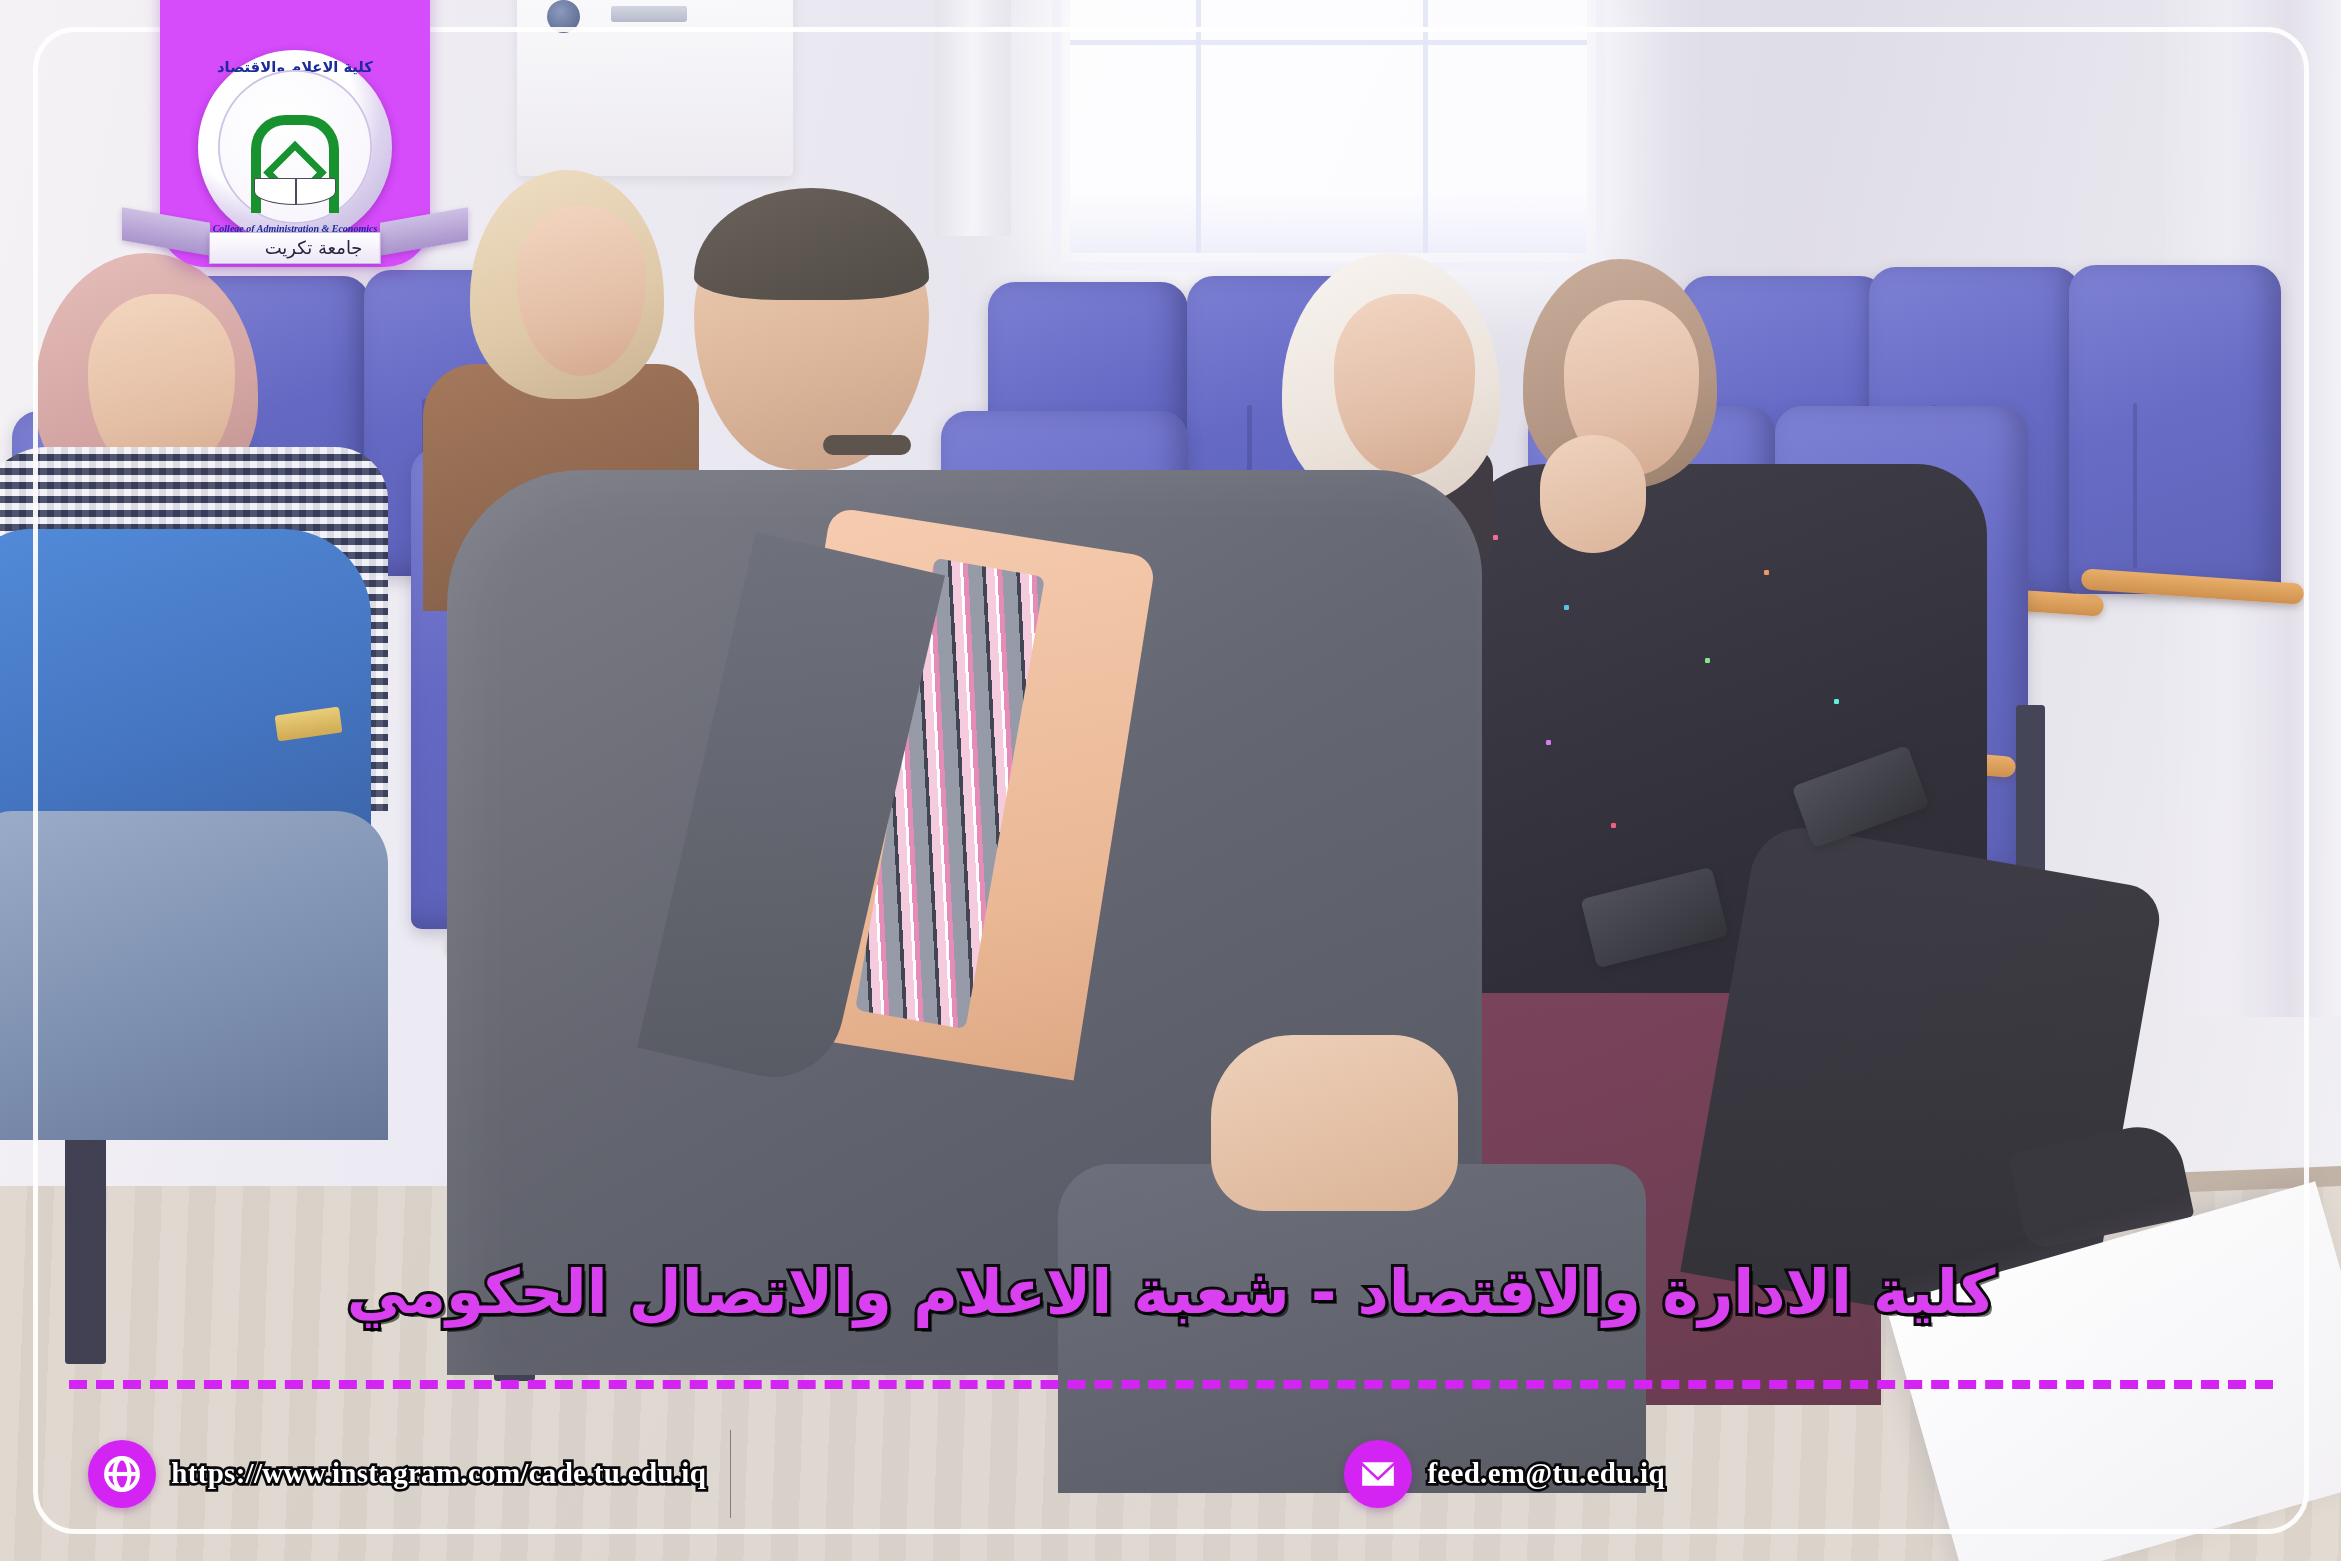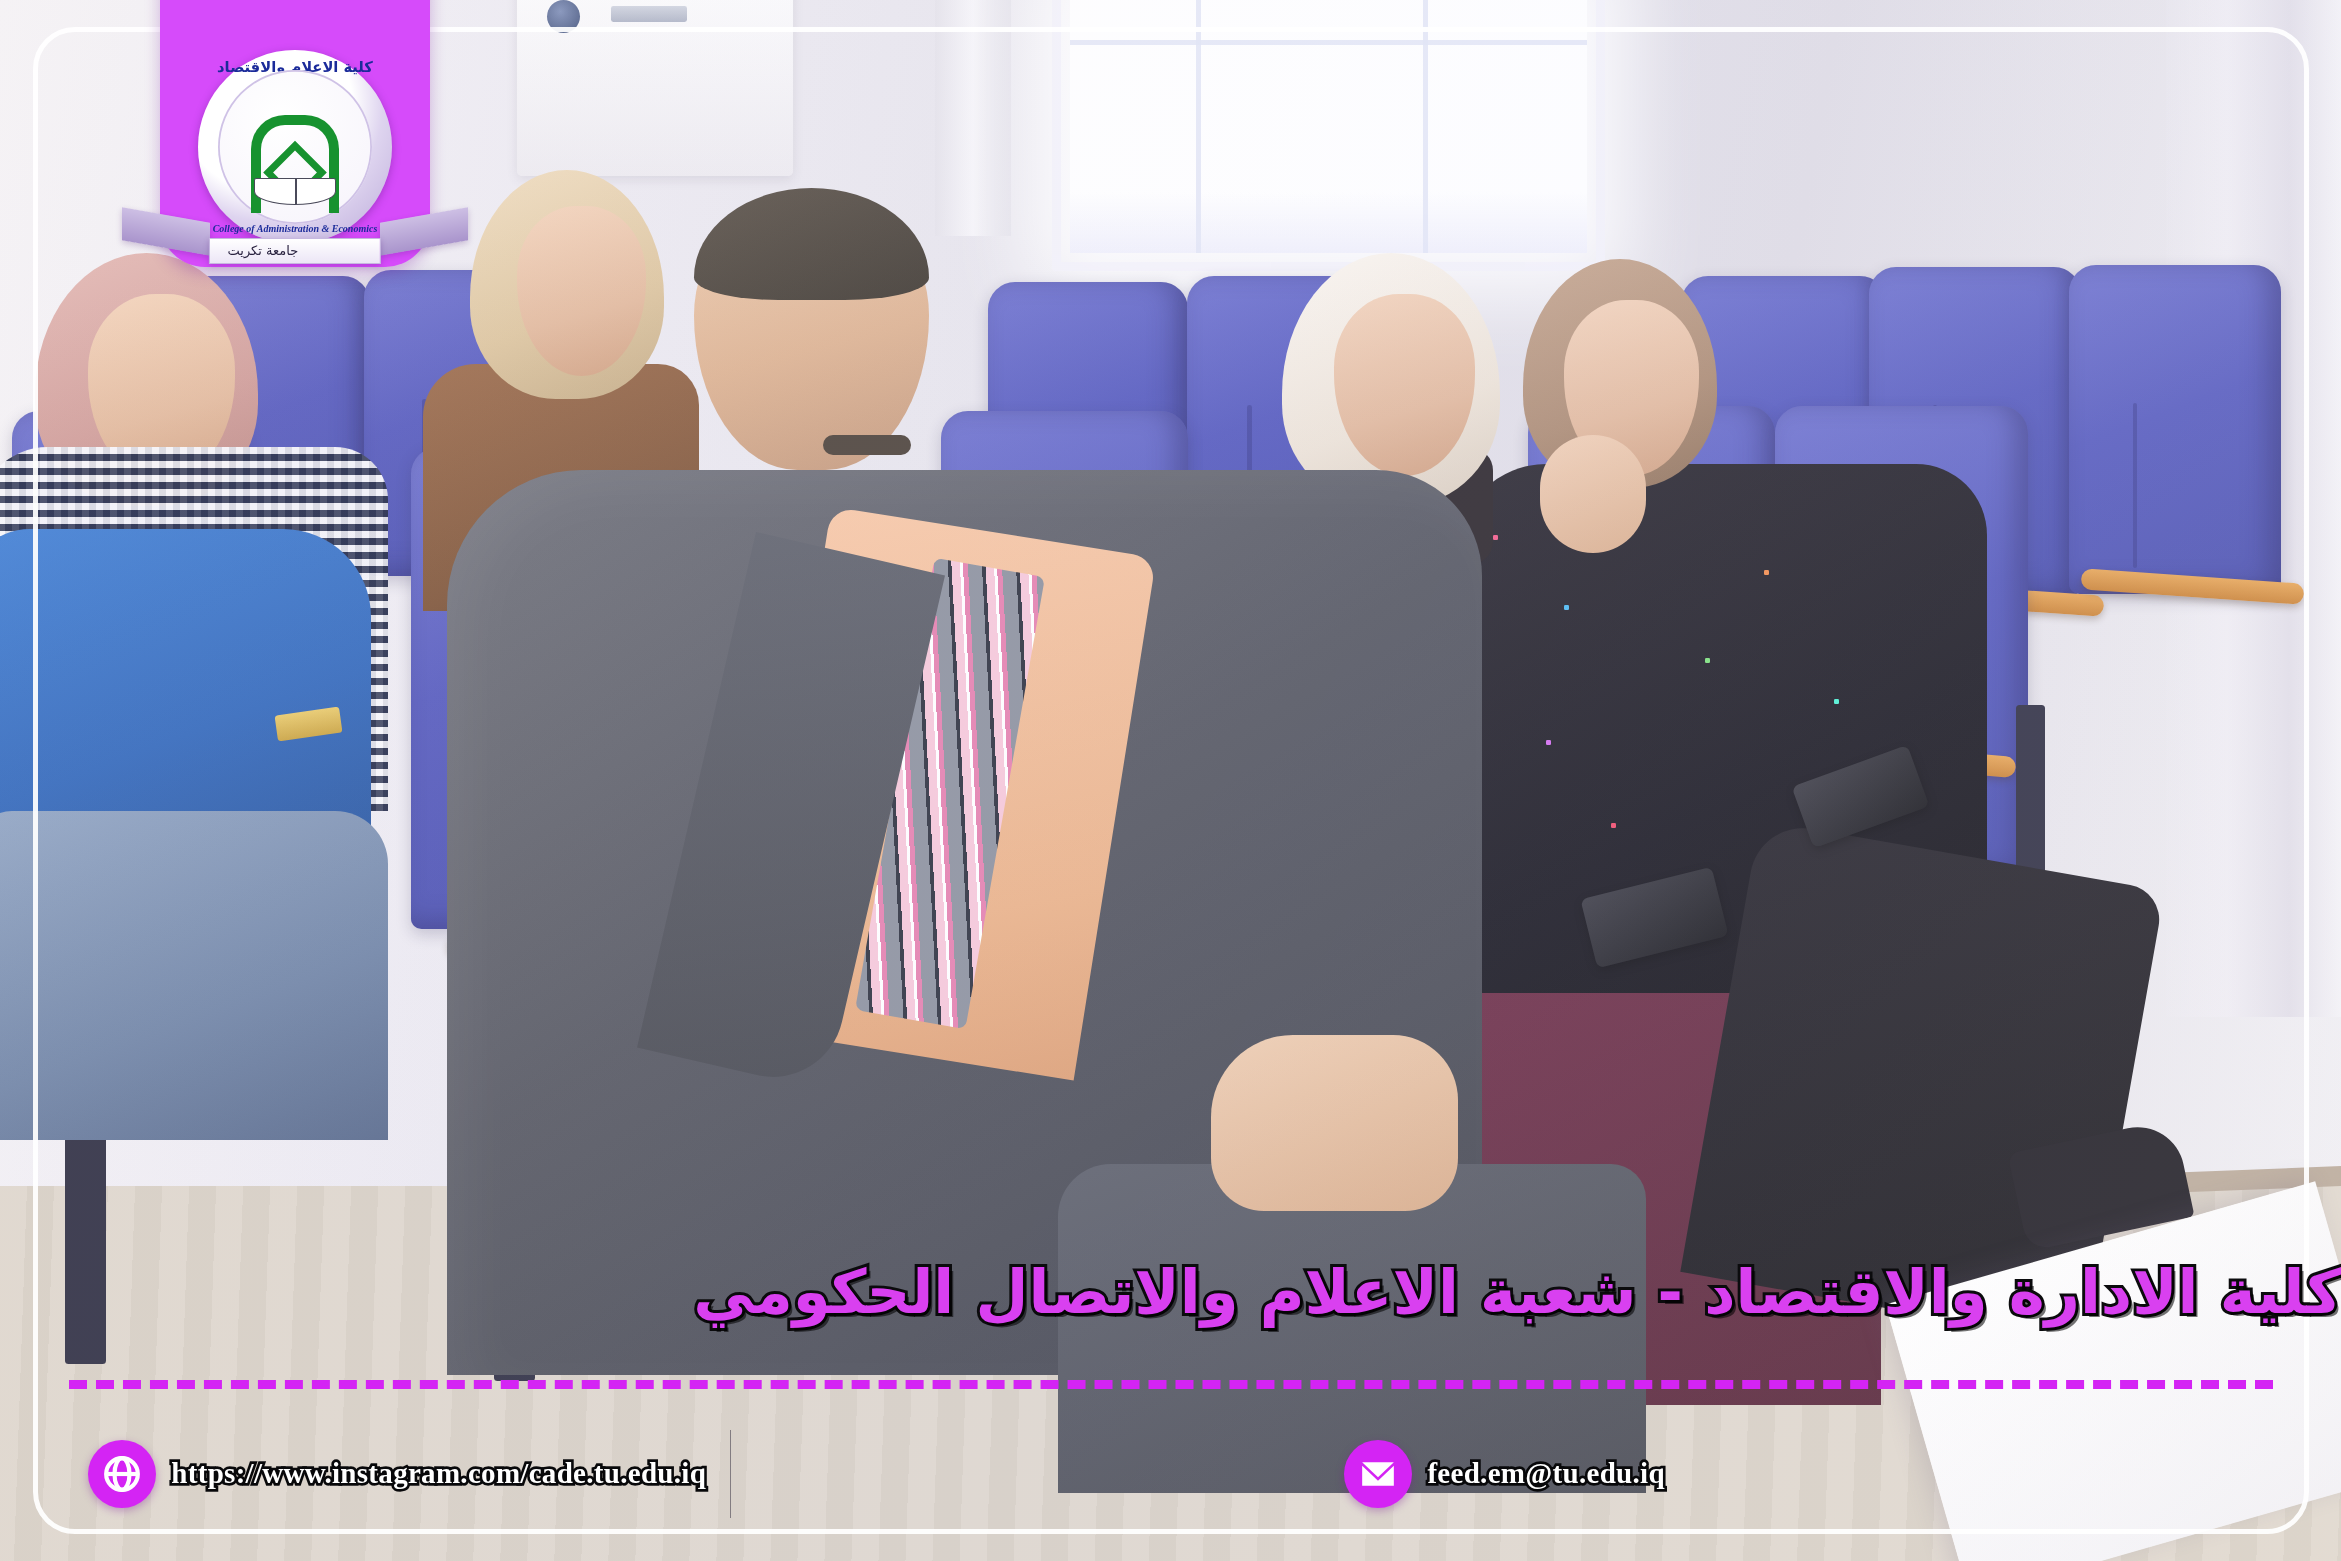--- a/index.html
+++ b/index.html
@@ -240,24 +240,24 @@
     font-size:14.7px;color:#1b2b9a;font-weight:bold;direction:rtl;
     font-family:"DejaVu Sans", sans-serif;
   }
   .logo-en{
     position:absolute;left:0;right:0;bottom:9.4px;text-align:center;
     font-size:10px;color:#1b2b9a;font-weight:bold;font-style:italic;
     font-family:"Liberation Serif", serif;
   }
   .logo-ribbon{
     position:absolute;left:50%;bottom:-20px;transform:translateX(-50%);
-    min-width:135px;padding:4.1px 17.6px;text-align:left;
+    min-width:135px;padding:4.1px 17.6px;text-align:right;
     background:linear-gradient(180deg,#ffffff,#ece6f6);
     border:1.2px solid #c6b8e0;
-    font-size:13px;color:#2a2340;direction:rtl;
+    font-size:18px;color:#2a2340;direction:rtl;
     font-family:"DejaVu Sans", sans-serif;
     box-shadow:0 2.4px 5.9px rgba(70,20,110,.25);
   }
   .ribbon-wing{
     position:absolute;bottom:-4.7px;width:88px;height:33px;
     background:linear-gradient(180deg,#cdbfe4,#a994cc);
     box-shadow:0 2.4px 5.9px rgba(70,20,110,.22);
   }
   .ribbon-wing.l{left:-76px;transform:skewY(10deg);}
   .ribbon-wing.r{right:-76px;transform:skewY(-10deg);}
@@ -415,21 +415,21 @@
       <div class="logo-arch"></div>
       <div class="logo-knot"></div>
       <div class="logo-book"></div>
       <div class="logo-en">College of Administration &amp; Economics</div>
       <div class="ribbon-wing l"></div>
       <div class="ribbon-wing r"></div>
       <div class="logo-ribbon">جامعة تكريت</div>
     </div>
   </div>
 
-  <div class="caption" style="color:#d940f0;text-align:right;">كلية الادارة والاقتصاد - شعبة الاعلام  والاتصال الحكومي</div>
+  <div class="caption" style="color:#d940f0;">كلية الادارة والاقتصاد - شعبة الاعلام  والاتصال الحكومي</div>
 
   <div class="divider"></div>
 
   <div class="footer">
 
     <div class="fgroup">
       <div class="fcircle">
         <svg viewBox="0 0 48 48">
             <circle cx="24" cy="24" r="19"></circle>
             <ellipse cx="24" cy="24" rx="9" ry="19"></ellipse>

